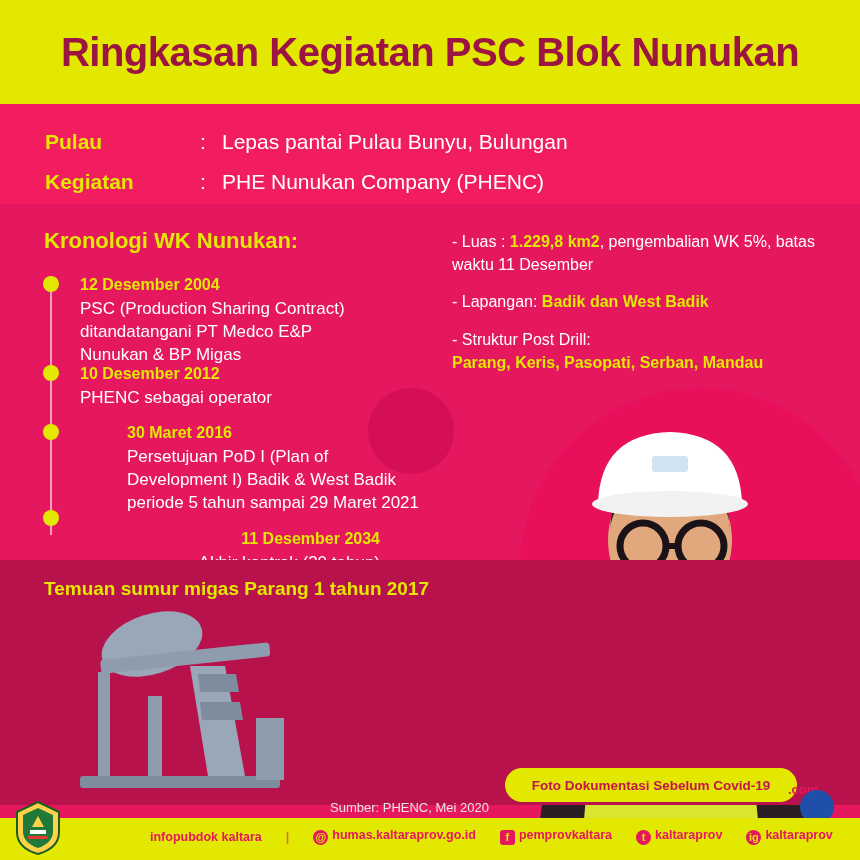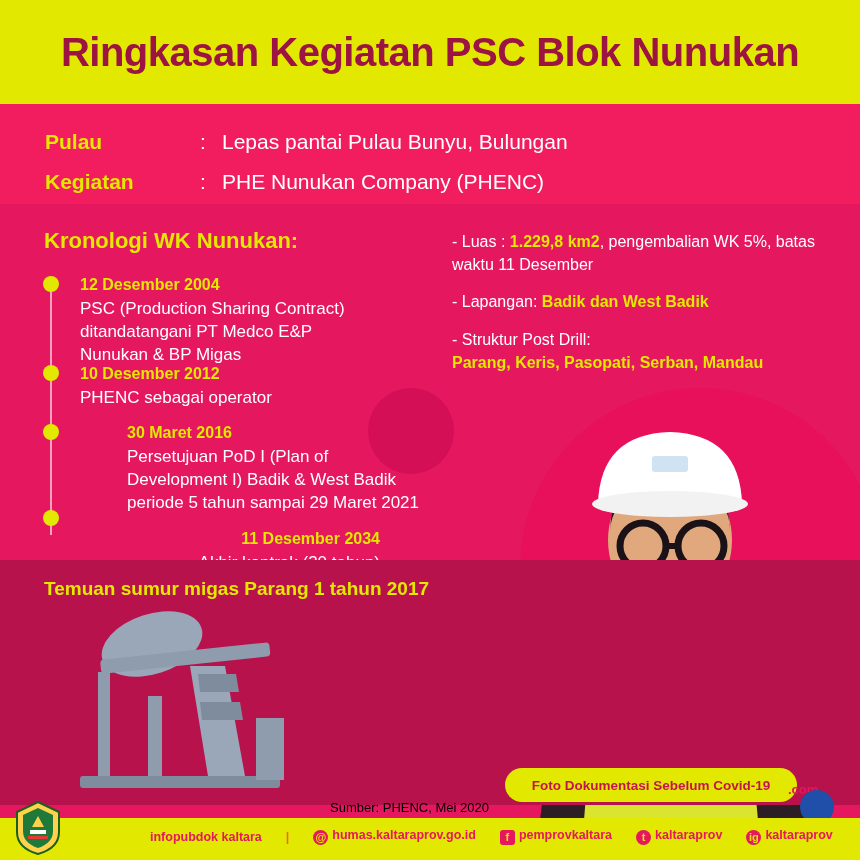--- a/index.html
+++ b/index.html
@@ -96,21 +96,21 @@
   .pump { position: absolute; left: 40px; top: 600px; width: 290px; height: 190px; }
 
   .photo-caption {
     position: absolute; left: 505px; top: 768px; width: 292px; height: 34px;
     background: #e3e800; border-radius: 17px;
     color: #c4144f; font-size: 13.5px; font-weight: bold;
     display: flex; align-items: center; justify-content: center;
   }
   .source-text {
     position: absolute; left: 330px; top: 800px;
-    color: #000000; font-size: 13px;
+    color: #e5e5e5; font-size: 13px;
   }
 
   
   .footer {
     position: absolute; left: 0; top: 818px; width: 860px; height: 42px;
     background: #e3e800;
   }
   .footer-items {
     position: absolute; left: 150px; top: 828px;
     display: flex; align-items: center; gap: 24px;

